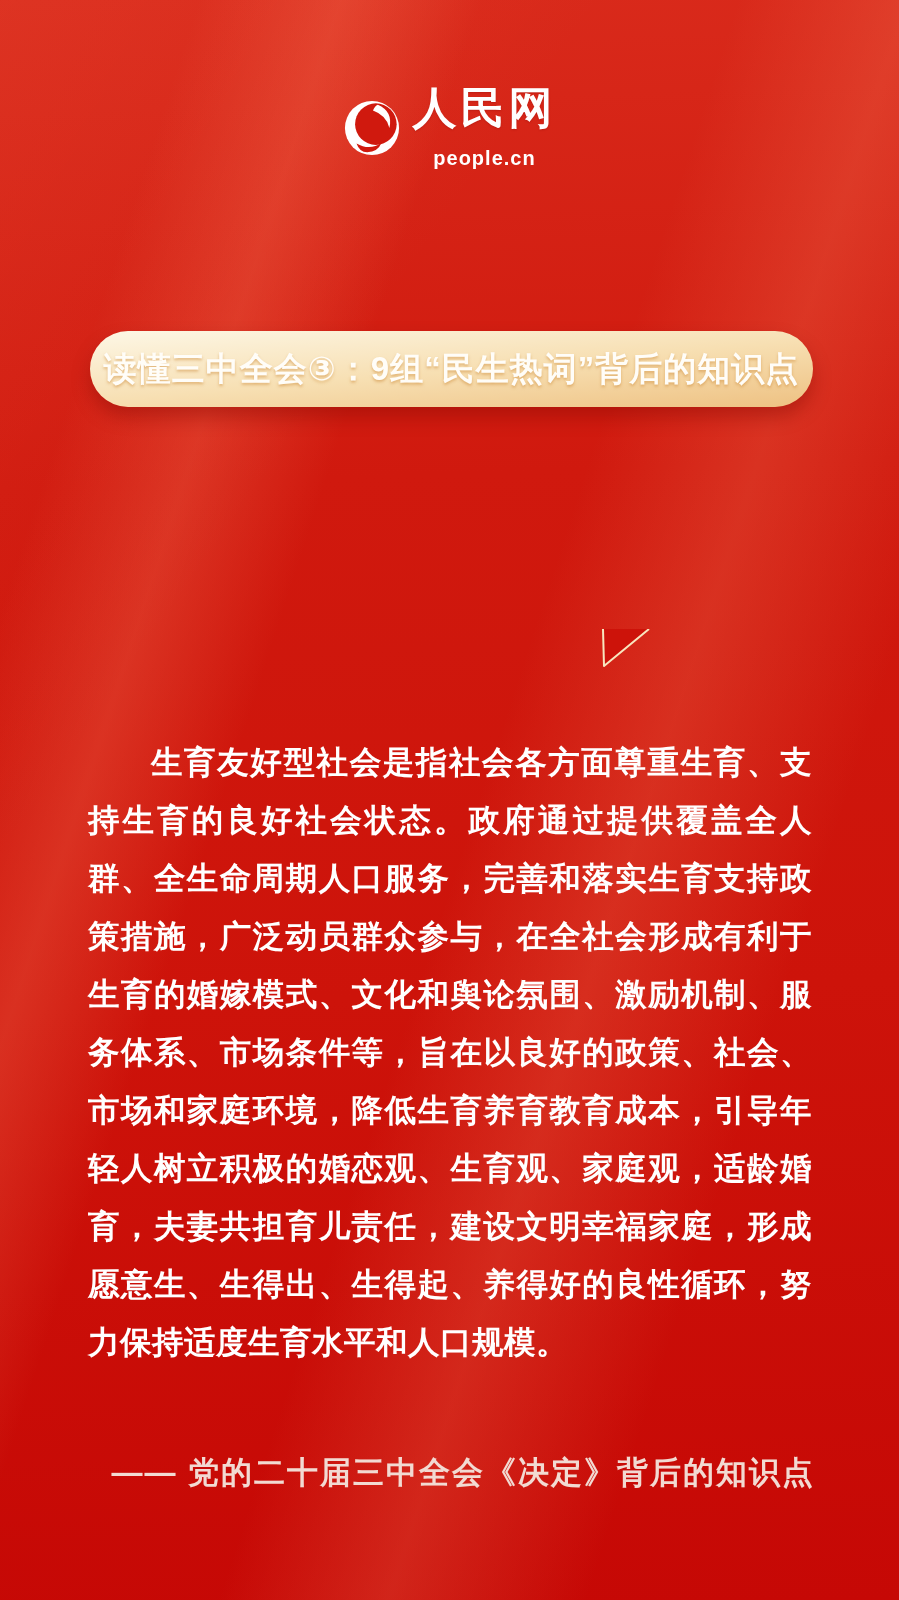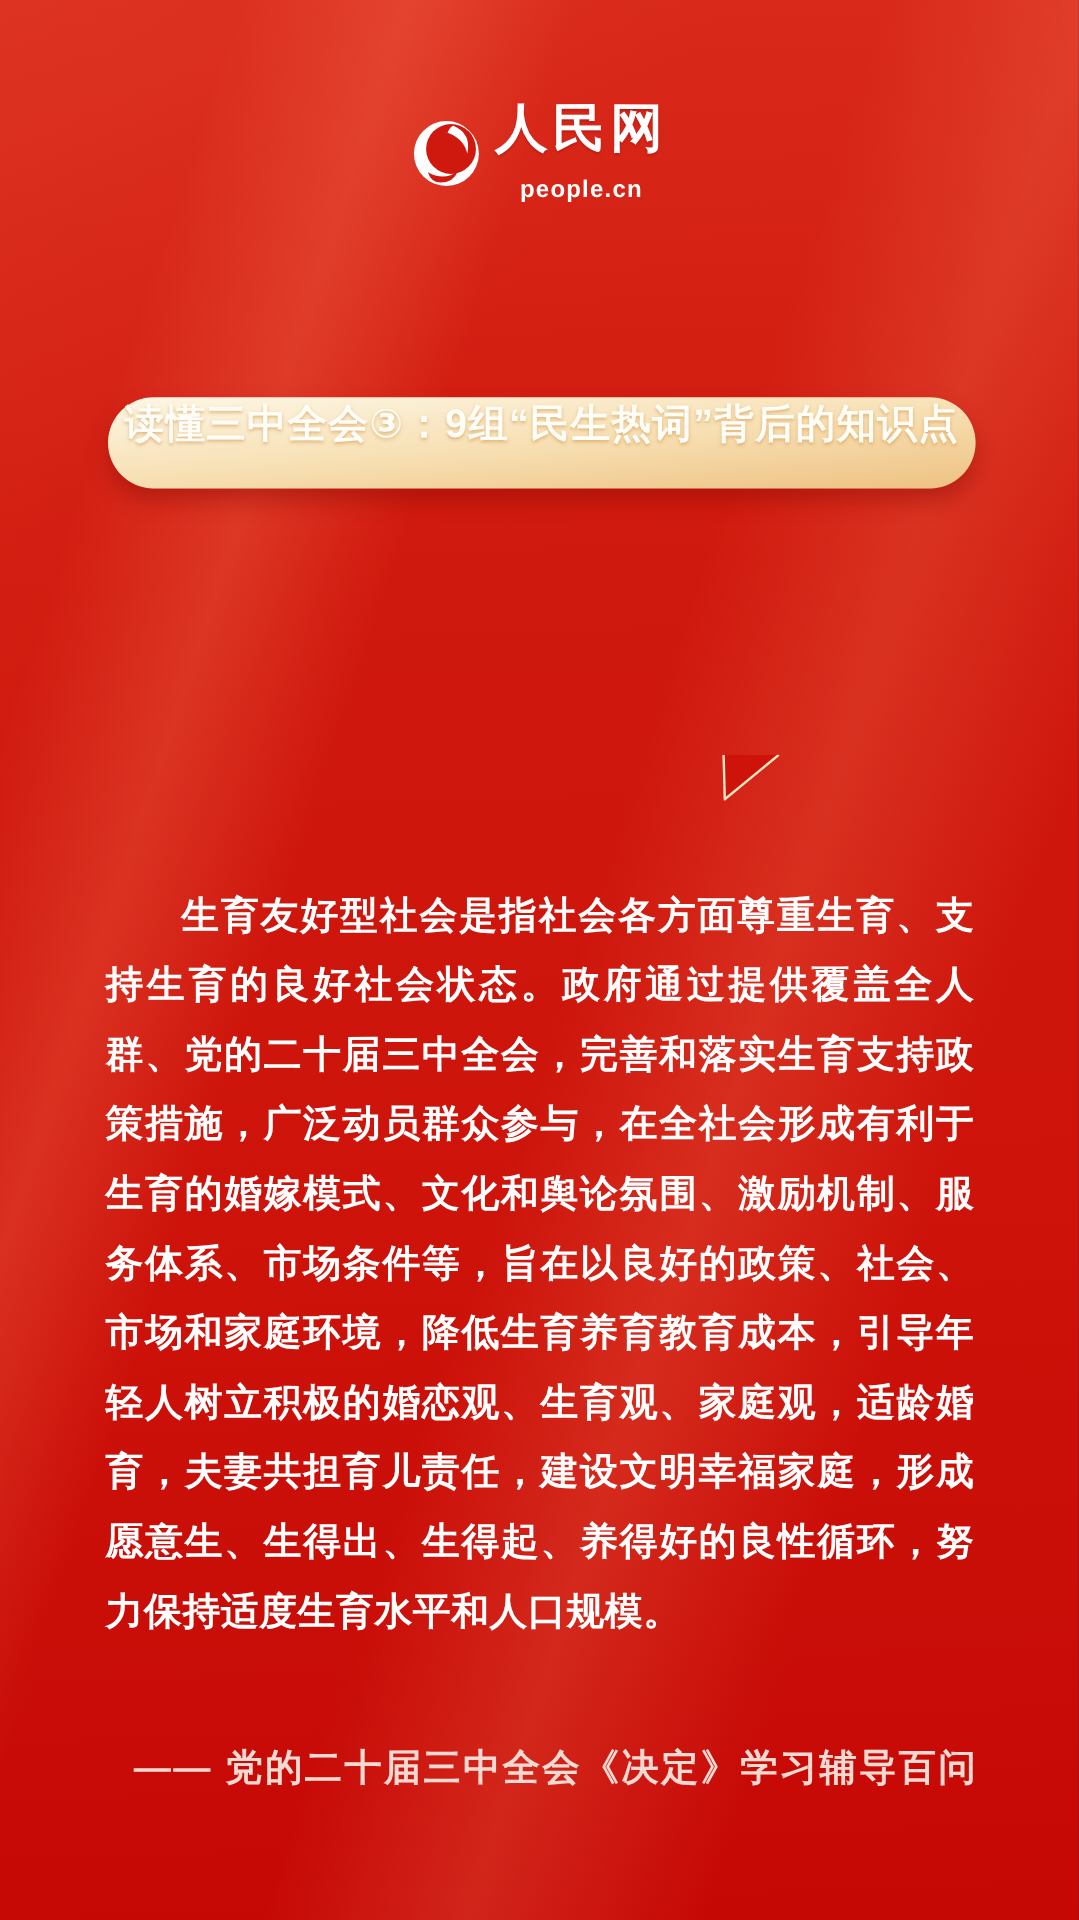--- a/index.html
+++ b/index.html
@@ -55,20 +55,21 @@
   .kicker-band {
     position: absolute;
     left: 90px;
     top: 331px;
     width: 723px;
     height: 76px;
     border-radius: 38px;
     background: linear-gradient(175deg, #fdf7e6 0%, #f7dfb2 52%, #eec182 100%);
     box-shadow: 0 10px 18px rgba(140, 10, 5, 0.45);
     display: flex;
+    align-items: center;
     justify-content: center;
     z-index: 3;
   }
   .kicker-text {
     font-size: 33px;
     font-weight: bold;
     color: #fffdf8;
     letter-spacing: 1px;
     text-shadow: 0 2px 3px rgba(205, 140, 60, 0.55);
     white-space: nowrap;
@@ -157,17 +158,17 @@
   </div>
 
   <div class="kicker-band">
     <div class="kicker-text">读懂三中全会③：9组“民生热词”背后的知识点</div>
   </div>
 
   <svg class="bubble-tail" viewBox="0 0 50 42" xmlns="http://www.w3.org/2000/svg">
     <path d="M2,0 L3,37 L48,0" fill="#cd130a" stroke="#f8e6bf" stroke-width="2" stroke-linejoin="round"></path>
   </svg>
 
-  <div class="body-paragraph">生育友好型社会是指社会各方面尊重生育、支持生育的良好社会状态。政府通过提供覆盖全人群、党的二十届三中全会，完善和落实生育支持政策措施，广泛动员群众参与，在全社会形成有利于生育的婚嫁模式、文化和舆论氛围、激励机制、服务体系、市场条件等，旨在以良好的政策、社会、市场和家庭环境，降低生育养育教育成本，引导年轻人树立积极的婚恋观、生育观、家庭观，适龄婚育，夫妻共担育儿责任，建设文明幸福家庭，形成愿意生、生得出、生得起、养得好的良性循环，努力保持适度生育水平和人口规模。</div>
+  <div class="body-paragraph">生育友好型社会是指社会各方面尊重生育、支持生育的良好社会状态。政府通过提供覆盖全人群、全生命周期人口服务，完善和落实生育支持政策措施，广泛动员群众参与，在全社会形成有利于生育的婚嫁模式、文化和舆论氛围、激励机制、服务体系、市场条件等，旨在以良好的政策、社会、市场和家庭环境，降低生育养育教育成本，引导年轻人树立积极的婚恋观、生育观、家庭观，适龄婚育，夫妻共担育儿责任，建设文明幸福家庭，形成愿意生、生得出、生得起、养得好的良性循环，努力保持适度生育水平和人口规模。</div>
 
-  <div class="attribution">—— 党的二十届三中全会《决定》学习辅导百问</div>
+  <div class="attribution">—— 党的二十届三中全会《决定》背后的知识点</div>
 
 </div>
 
 </body></html>

